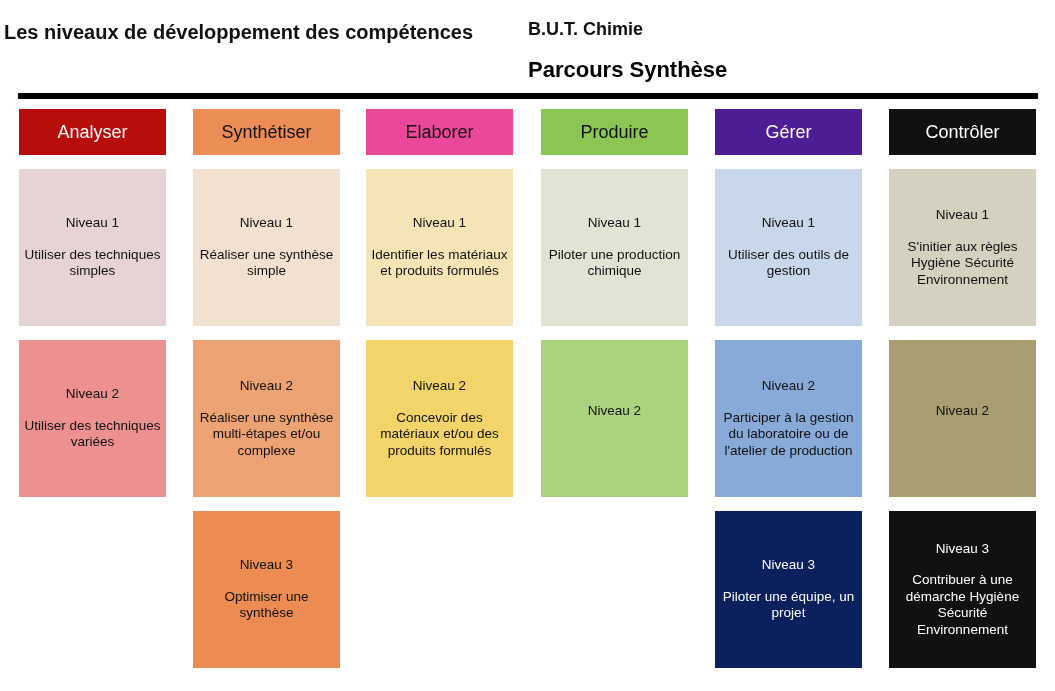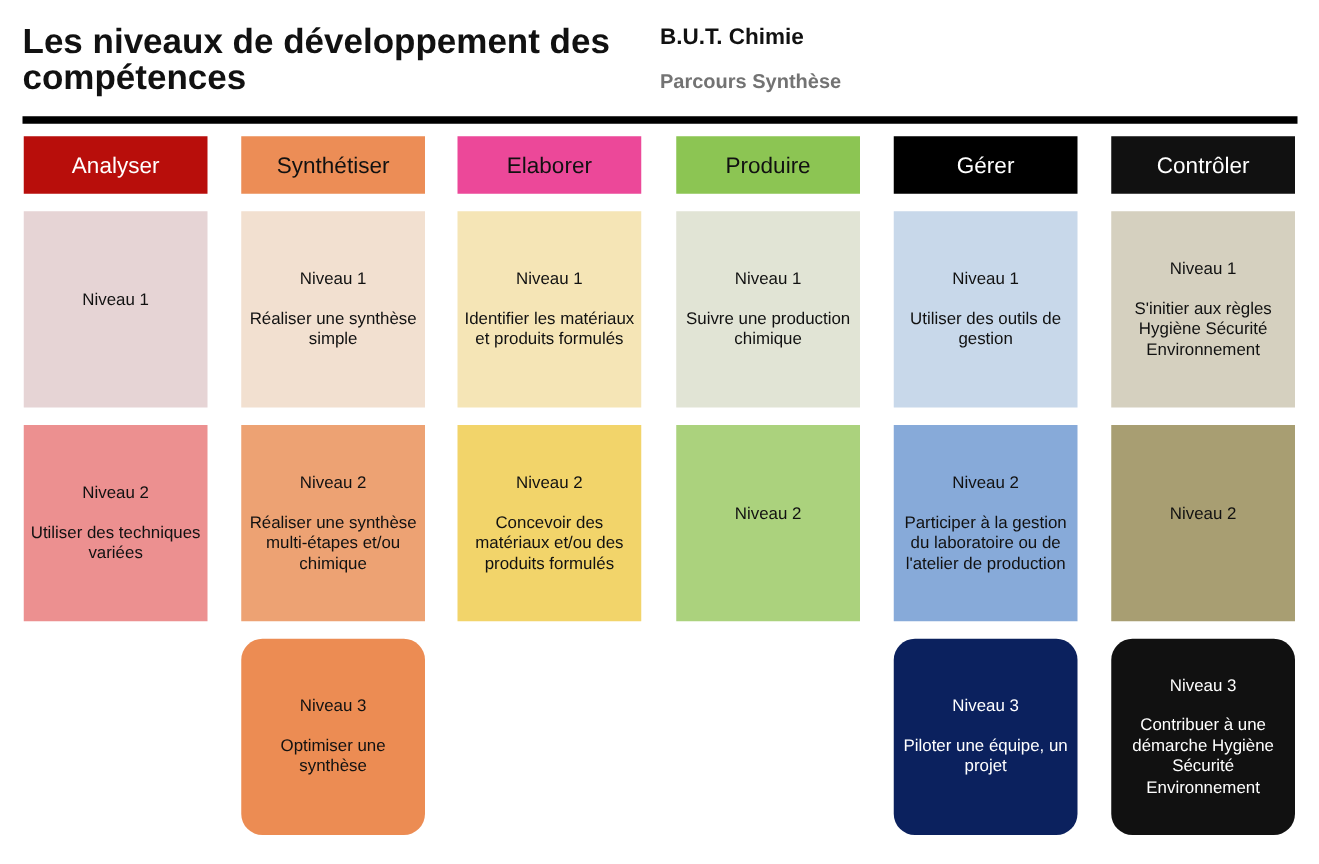--- a/index.html
+++ b/index.html
@@ -1,54 +1,55 @@
 <!DOCTYPE html>
 <html><head>
 <meta charset="utf-8">
 <style>
   html, body { margin:0; padding:0; background:#ffffff; }
   body { width:1055px; height:691px; position:relative; overflow:hidden; font-family:"Liberation Sans", sans-serif; color:#111; }
-  .title { position:absolute; left:18px; top:18px; width:480px; font-size:28px; font-weight:bold; line-height:29px; color:#111; }
+  .title { position:absolute; left:4px; top:18px; width:480px; font-size:20px; font-weight:bold; line-height:29px; color:#111; }
   .sub1 { position:absolute; left:528px; top:19px; font-size:18px; font-weight:bold; color:#111; }
-  .sub2 { position:absolute; left:528px; top:57px; font-size:16px; font-weight:bold; color:#737373; }
+  .sub2 { position:absolute; left:528px; top:57px; font-size:22px; font-weight:bold; color:#000000; }
   .rule { position:absolute; left:18px; top:93px; width:1020px; height:6px; background:#000; }
   .col { position:absolute; top:109px; width:147px; }
   .head { height:46px; display:flex; align-items:center; justify-content:center; font-size:18px; }
   .card { position:absolute; left:0; width:147px; height:157px; display:flex; flex-direction:column; align-items:center; justify-content:center; text-align:center; font-size:13.5px; line-height:16.5px; padding:0 4px; box-sizing:border-box; }
   .card .lvl { margin-bottom:15px; }
-  .r1 { top:60px; } .r2 { top:231px; } .r3 { top:402px;border-radius:17px; }
+  .r1 { top:60px; } .r2 { top:231px; } .r3 { top:402px; }
 </style>
 </head>
 <body>
 
 <div class="title">Les niveaux de développement des compétences</div>
 <div class="sub1">B.U.T. Chimie</div>
 <div class="sub2">Parcours Synthèse</div>
 <div class="rule"></div>
 
 <div id="grid">
     <div class="col" style="left: 19px;">
       <div class="head" style="background: rgb(184, 14, 11); color: rgb(255, 255, 255);">Analyser</div>
       <div class="card r1" style="background: rgb(230, 212, 213); color: rgb(17, 17, 17);">
         <div class="lvl">Niveau 1</div>
+        <div>Utiliser des techniques simples</div>
       </div>
       <div class="card r2" style="background: rgb(236, 144, 144); color: rgb(17, 17, 17);">
         <div class="lvl">Niveau 2</div>
         <div>Utiliser des techniques variées</div>
       </div>
     </div>
     <div class="col" style="left: 193px;">
       <div class="head" style="background: rgb(236, 141, 86); color: rgb(17, 17, 17);">Synthétiser</div>
       <div class="card r1" style="background: rgb(242, 224, 208); color: rgb(17, 17, 17);">
         <div class="lvl">Niveau 1</div>
         <div>Réaliser une synthèse simple</div>
       </div>
       <div class="card r2" style="background: rgb(237, 162, 115); color: rgb(17, 17, 17);">
         <div class="lvl">Niveau 2</div>
-        <div>Réaliser une synthèse multi-étapes et/ou chimique</div>
+        <div>Réaliser une synthèse multi-étapes et/ou complexe</div>
       </div>
       <div class="card r3" style="background: rgb(236, 140, 83); color: rgb(17, 17, 17);">
         <div class="lvl">Niveau 3</div>
         <div>Optimiser une synthèse</div>
       </div>
     </div>
     <div class="col" style="left: 366px;">
       <div class="head" style="background: #ec4899; color: rgb(17, 17, 17);">Elaborer</div>
       <div class="card r1" style="background: rgb(245, 229, 182); color: rgb(17, 17, 17);">
         <div class="lvl">Niveau 1</div>
@@ -56,28 +57,28 @@
       </div>
       <div class="card r2" style="background: rgb(242, 212, 106); color: rgb(17, 17, 17);">
         <div class="lvl">Niveau 2</div>
         <div>Concevoir des matériaux et/ou des produits formulés</div>
       </div>
     </div>
     <div class="col" style="left: 541px;">
       <div class="head" style="background: rgb(140, 197, 83); color: rgb(17, 17, 17);">Produire</div>
       <div class="card r1" style="background: rgb(225, 228, 213); color: rgb(17, 17, 17);">
         <div class="lvl">Niveau 1</div>
-        <div>Suivre une production chimique</div>
+        <div>Piloter une production chimique</div>
       </div>
       <div class="card r2" style="background: rgb(171, 210, 125); color: rgb(17, 17, 17);">
         <div class="lvl">Niveau 2</div>
       </div>
     </div>
     <div class="col" style="left: 715px;">
-      <div class="head" style="background: #000000; color: rgb(255, 255, 255);">Gérer</div>
+      <div class="head" style="background: #4c1d95; color: rgb(255, 255, 255);">Gérer</div>
       <div class="card r1" style="background: rgb(200, 216, 234); color: rgb(17, 17, 17);">
         <div class="lvl">Niveau 1</div>
         <div>Utiliser des outils de gestion</div>
       </div>
       <div class="card r2" style="background: rgb(135, 170, 217); color: rgb(17, 17, 17);">
         <div class="lvl">Niveau 2</div>
         <div>Participer à la gestion du laboratoire ou de l'atelier de production</div>
       </div>
       <div class="card r3" style="background: rgb(11, 33, 94); color: rgb(255, 255, 255);">
         <div class="lvl">Niveau 3</div>

